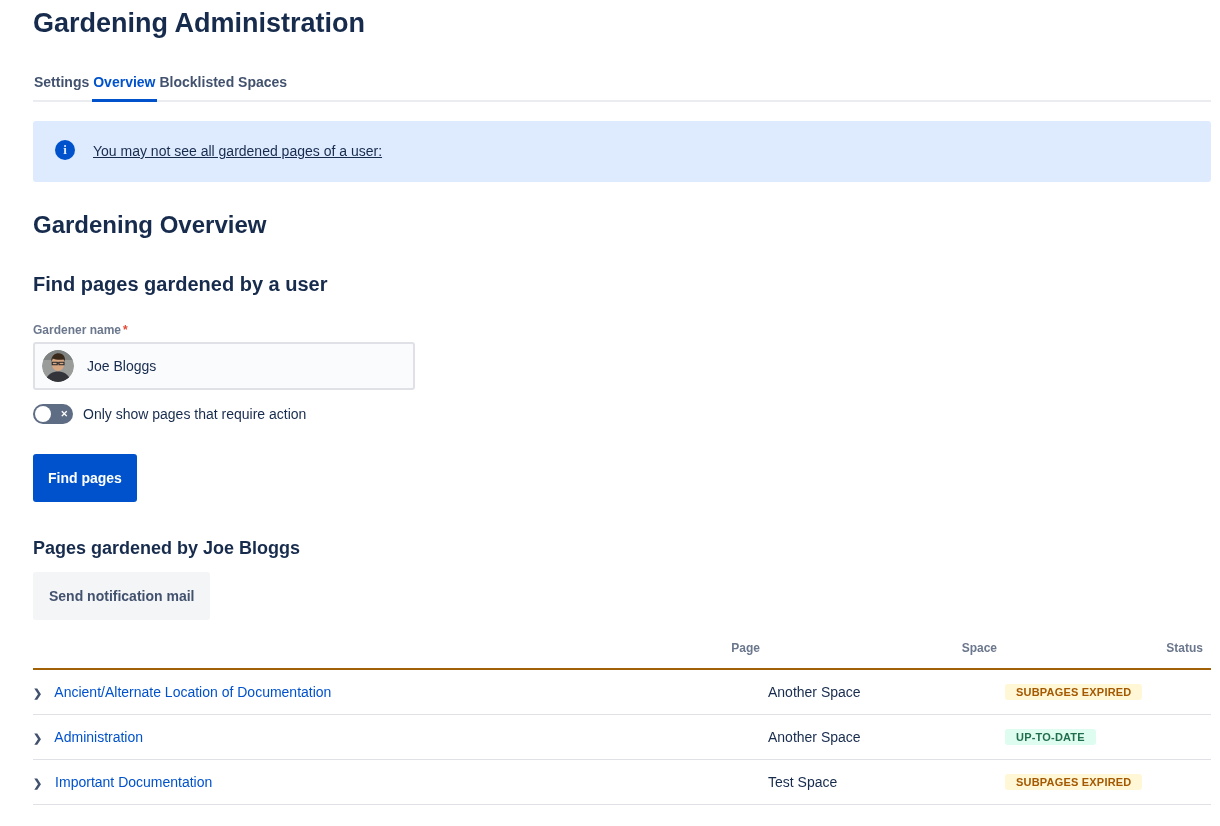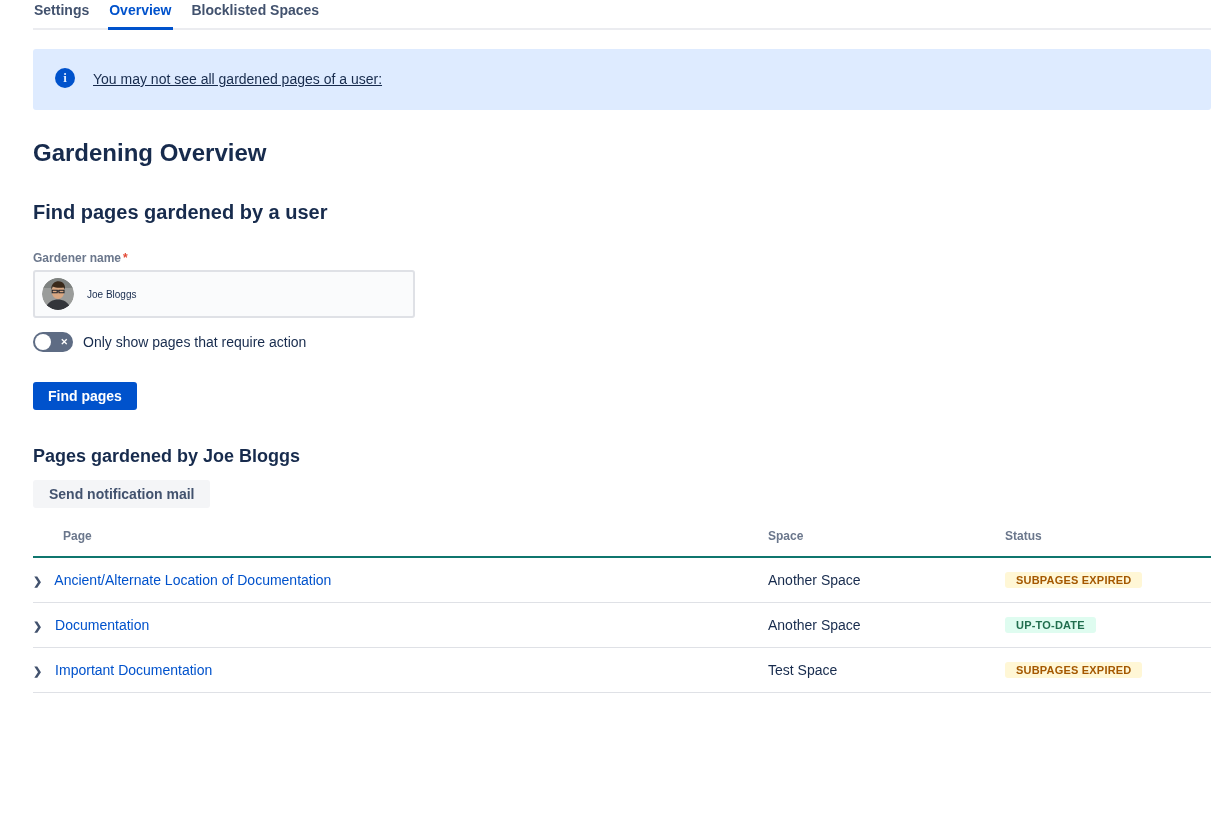--- a/index.html
+++ b/index.html
@@ -7,21 +7,21 @@
   body {
     width: 1220px; height: 826px; overflow: hidden;
     background: #FFFFFF; color: #172B4D;
     font-family: "Liberation Sans", sans-serif;
   }
   .container { padding: 2px 9px 0 33px; width: 1220px; }
 
   h1.page-title { font-size: 27px; font-weight: 700; margin: 6px 0 0; color: #172B4D; }
 
   
-  .tabs { display: flex; gap: 18px; border-bottom: 2px solid #EBECF0; }
+  .tabs { display: flex; gap: 2px; margin-top: 35px; border-bottom: 2px solid #EBECF0; }
   .tab {
     font-size: 14px; font-weight: 700; color: #42526E; text-decoration: none;
     padding: 0 1px 9px; border-bottom: 3px solid transparent; margin-bottom: -2px;
     cursor: pointer;
   }
   .tab.active { color: #0052CC; border-bottom-color: #0052CC; }
 
   
   .banner {
     margin-top: 19px; width: 1178px; background: #DEEBFF; border-radius: 3px;
@@ -42,53 +42,53 @@
 
   .field-label { display: block; margin-top: 27px; font-size: 12px; font-weight: 700; color: #6B778C; }
   .required-mark { color: #E34935; margin-left: 2px; }
 
   .user-field {
     margin-top: 5px; width: 382px; height: 48px; background: #FAFBFC;
     border: 2px solid #DFE1E6; border-radius: 3px;
     display: flex; align-items: center; padding: 0 7px; cursor: pointer;
   }
   .avatar { width: 32px; height: 32px; border-radius: 50%; overflow: hidden; flex: 0 0 32px; }
-  .user-name { margin-left: 13px; font-size: 10px; color: #172B4D; }
+  .user-name { margin-left: 13px; font-size: 14px; color: #172B4D; }
 
   .toggle-row { margin-top: 14px; display: flex; align-items: center; }
   .toggle {
     width: 40px; height: 20px; border-radius: 10px; background: #5E6C84;
     position: relative; display: inline-block; cursor: pointer;
   }
   .toggle .knob {
     position: absolute; left: 2px; top: 2px; width: 16px; height: 16px;
     border-radius: 50%; background: #FFFFFF;
   }
   .toggle .off-glyph {
     position: absolute; right: 5px; top: 50%; transform: translateY(-50%);
     color: #FFFFFF; font-size: 9px; font-weight: 700; line-height: 1;
   }
   .toggle-label { margin-left: 10px; font-size: 14px; color: #172B4D; }
 
   .btn {
-    border: none; border-radius: 3px; height: 28px; font-size: 14px; font-weight: 600;
+    border: none; border-radius: 3px; height: 48px; font-size: 14px; font-weight: 600;
     font-family: "Liberation Sans", sans-serif; cursor: pointer; display: inline-block;
   }
   .btn-primary { margin-top: 30px; background: #0052CC; color: #FFFFFF; padding: 0 15px; }
   .btn-subtle { margin-top: 13px; background: #F4F5F7; color: #42526E; padding: 0 16px; }
 
   h4.results-heading { font-size: 18px; font-weight: 700; margin: 36px 0 0; }
 
   table.results { width: 1178px; border-collapse: collapse; table-layout: fixed; margin-top: 7px; }
   table.results col.c-page { width: 735px; }
   table.results col.c-space { width: 237px; }
   table.results col.c-status { width: 206px; }
   table.results th {
-    text-align: left; font-size: 12px; font-weight: 700; color: #6B778C;
-    padding: 14px 8px 13px 0; border-bottom: 2px solid #0f766e;
+    text-align: right; font-size: 12px; font-weight: 700; color: #6B778C;
+    padding: 14px 8px 13px 0; border-bottom: 2px solid #a16207;
   }
   table.results th.th-page { padding-left: 30px; }
   table.results td {
     font-size: 14px; padding: 0 8px 0 0; height: 45px;
     border-bottom: 1px solid #DFE1E6; vertical-align: middle;
   }
   td.cell-page { padding-left: 10px; }
   .chevron {
     color: #42526E; font-size: 11px; font-weight: 700; margin-right: 9px;
     display: inline-block; cursor: pointer;
@@ -101,20 +101,21 @@
     padding: 3px 11px 2px; border-radius: 3px; letter-spacing: 0.2px; text-align: center;
   }
   .badge[data-type="warning"] { background: #FFF7D6; color: #A45800; }
   .badge[data-type="success"] { background: #DFFCF0; color: #216E4E; }
 </style>
 </head>
 <body>
 
 <div class="container">
 
+  <h1 class="page-title">Gardening Administration</h1>
 
   <nav class="tabs">
     <a class="tab">Settings</a>
     <a class="tab active">Overview</a>
     <a class="tab">Blocklisted Spaces</a>
   </nav>
 
   <section class="banner">
     <span class="info-icon">i</span>
     <div class="banner-body">
@@ -186,21 +187,21 @@
           <a class="page-link">Ancient/Alternate Location of Documentation</a>
         </td>
         <td class="cell-space">Another Space</td>
         <td>
           <span class="badge" data-type="warning">SUBPAGES EXPIRED</span>
         </td>
       </tr>
       <tr>
         <td class="cell-page">
           <span class="chevron">❯</span>
-          <a class="page-link">Documentation</a>
+          <a class="page-link">Administration</a>
         </td>
         <td class="cell-space">Another Space</td>
         <td>
           <span class="badge" data-type="success">UP-TO-DATE</span>
         </td>
       </tr>
       <tr>
         <td class="cell-page">
           <span class="chevron">❯</span>
           <a class="page-link">Important Documentation</a>

